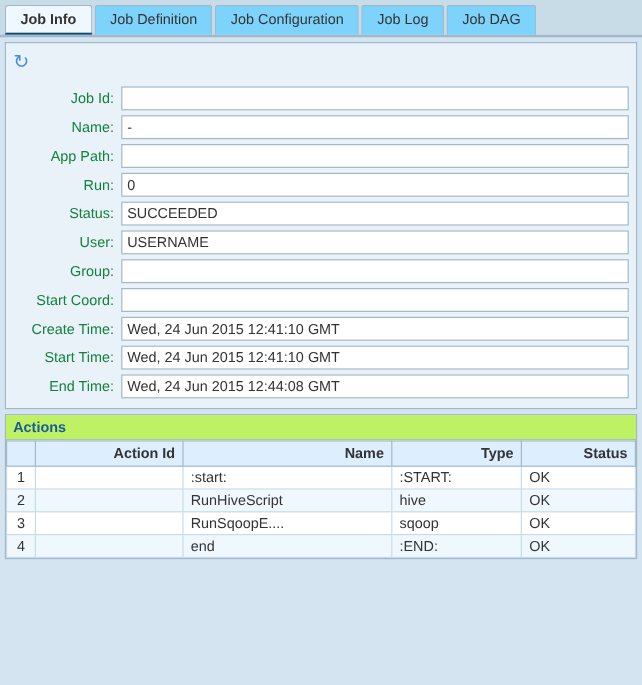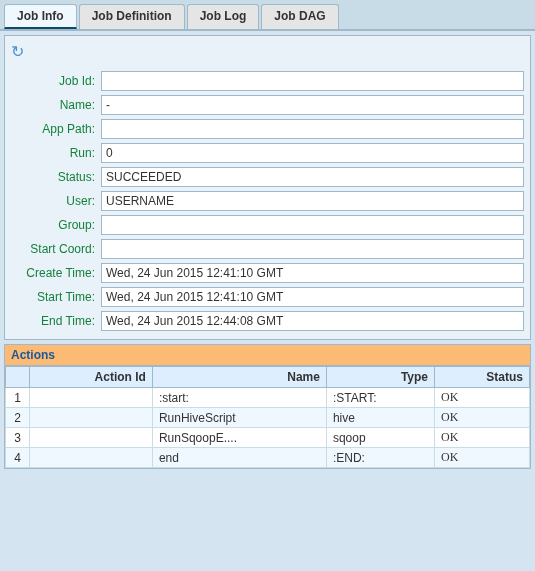--- a/index.html
+++ b/index.html
@@ -8,28 +8,27 @@
     .tabs-bar {
       display: flex;
       background: #c8dce8;
       border-bottom: 2px solid #a0b8c8;
       padding-top: 4px;
       padding-left: 4px;
       gap: 2px;
     }
     .tab {
       padding: 4px 12px;
-      background: #e5e5e5;
+      background: #7dd3fc;
       border: 1px solid #a0b8c8;
       border-bottom: none;
       cursor: pointer;
       border-radius: 3px 3px 0 0;
       color: #333;
       white-space: nowrap;
-      font-weight: bold;
     }
     .tab.active {
       background: #f0f8ff;
       font-weight: bold;
       border-bottom: 2px solid #0c4a6e;
     }
 
     .main-panel {
       background: #e8f2f8;
       border: 1px solid #a0b8c8;
@@ -74,21 +73,21 @@
       font-size: 12px;
     }
 
     .actions-panel {
       background: #e8f2f8;
       border: 1px solid #a0b8c8;
       margin: 4px;
     }
 
     .actions-header {
-      background: #fdba74;
+      background: #bef264;
       border-bottom: 1px solid #a0b8c8;
       padding: 3px 6px;
       color: #1a5a9a;
       font-weight: bold;
     }
 
     .actions-table {
       width: 100%;
       border-collapse: collapse;
       background: #ffffff;
@@ -115,29 +114,29 @@
     .row-num {
       width: 24px;
       text-align: center;
       color: #555;
     }
     .col-type {
       color: #1a5a9a;
     }
     .col-status {
       color: #333;
-      font-family: Liberation Serif, serif;
     }
   </style>
 </head>
 <body>
 
 <div class="tabs-bar">
   <div class="tab active">Job Info</div>
   <div class="tab">Job Definition</div>
+  <div class="tab">Job Configuration</div>
   <div class="tab">Job Log</div>
   <div class="tab">Job DAG</div>
 </div>
 
 <div class="main-panel">
   <div class="refresh-icon">↻</div>
 
   <table class="form-table">
     <tbody id="form-rows">
         <tr>

